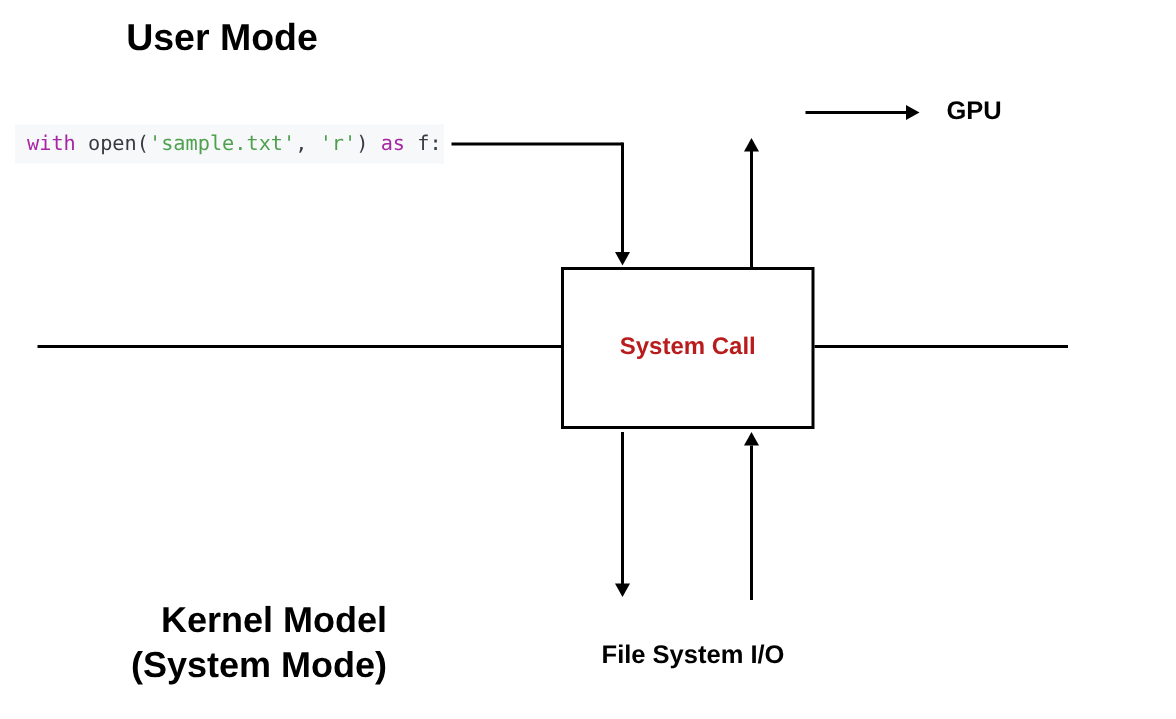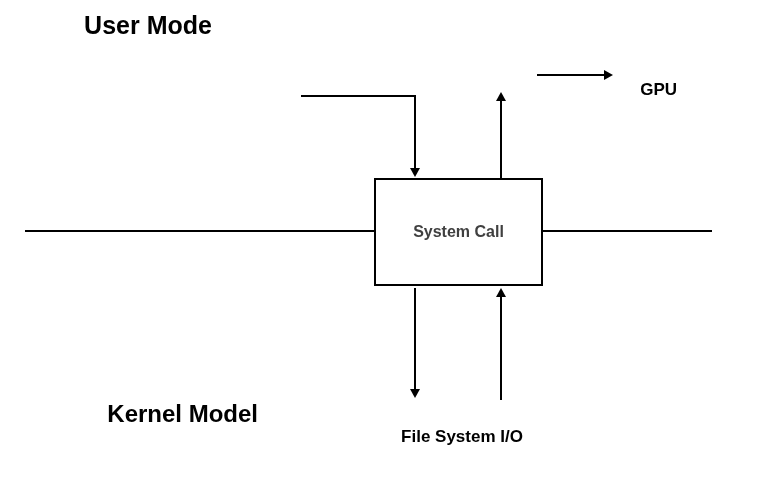--- a/index.html
+++ b/index.html
@@ -40,23 +40,22 @@
     left: 460px;
     top: 62px;
     width: 82px;
     text-align: center;
     font-size: 18px;
   }
   .gpu-label {
     left: 631px;
     top: 64px;
     width: 46px;
-    text-align: right;
+    text-align: left;
     font-size: 17px;
-    margin-top: 16px;
   }
   .fs-label {
     left: 382px;
     top: 427px;
     width: 160px;
     text-align: center;
     font-size: 17px;
   }
   .code-block {
     position: absolute;
@@ -103,21 +102,21 @@
     height: 108px;
     background: #ffffff;
     border: 2px solid var(--line, #000000);
     box-sizing: border-box;
     z-index: 2;
     display: flex;
     align-items: center;
     justify-content: center;
     font-size: 16px;
     font-weight: bold;
-    color: #404040;
+    color: #b91c1c;
   }
 
   .ah {
     position: absolute;
     width: 0;
     height: 0;
     z-index: 1;
   }
   .ah-down {
     border-left: 5px solid transparent;
@@ -135,20 +134,21 @@
     border-left: 9px solid var(--line, #000000);
   }
 </style>
 </head>
 <body>
 
 <div class="canvas" style="--kw: #a626a4; --str: #50a14f; --code-text: #383a42; --code-bg: #f6f8fa; --line: #000000; --bg: #ffffff;">
 
   <div class="label user-mode">User Mode</div>
 
+  <div class="code-block"><code id="code-line"><span class="tok-keyword">with</span><span class="tok-plain"> open(</span><span class="tok-string">'sample.txt'</span><span class="tok-plain">, </span><span class="tok-string">'r'</span><span class="tok-plain">) </span><span class="tok-keyword">as</span><span class="tok-plain"> f:</span></code></div>
 
   <div class="divider"></div>
 
   <div class="hline" style="left:301px; top:95px; width:114px;"></div>
   <div class="vline" style="left:414px; top:95px; height:74px;"></div>
   <div class="ah ah-down" style="left:410px; top:168px;"></div>
 
   <div class="vline" style="left:500px; top:100px; height:78px;"></div>
   <div class="ah ah-up" style="left:496px; top:92px;"></div>
 
@@ -165,15 +165,16 @@
   <div class="vline" style="left:414px; top:288px; height:102px;"></div>
   <div class="ah ah-down" style="left:410px; top:389px;"></div>
 
   <div class="vline" style="left:500px; top:297px; height:103px;"></div>
   <div class="ah ah-up" style="left:496px; top:288px;"></div>
 
   <div class="label fs-label">File System I/O</div>
 
   <div class="label kernel-mode">
     <div>Kernel Model</div>
+    <div>(System Mode)</div>
   </div>
 
 </div>
 
 </body></html>

